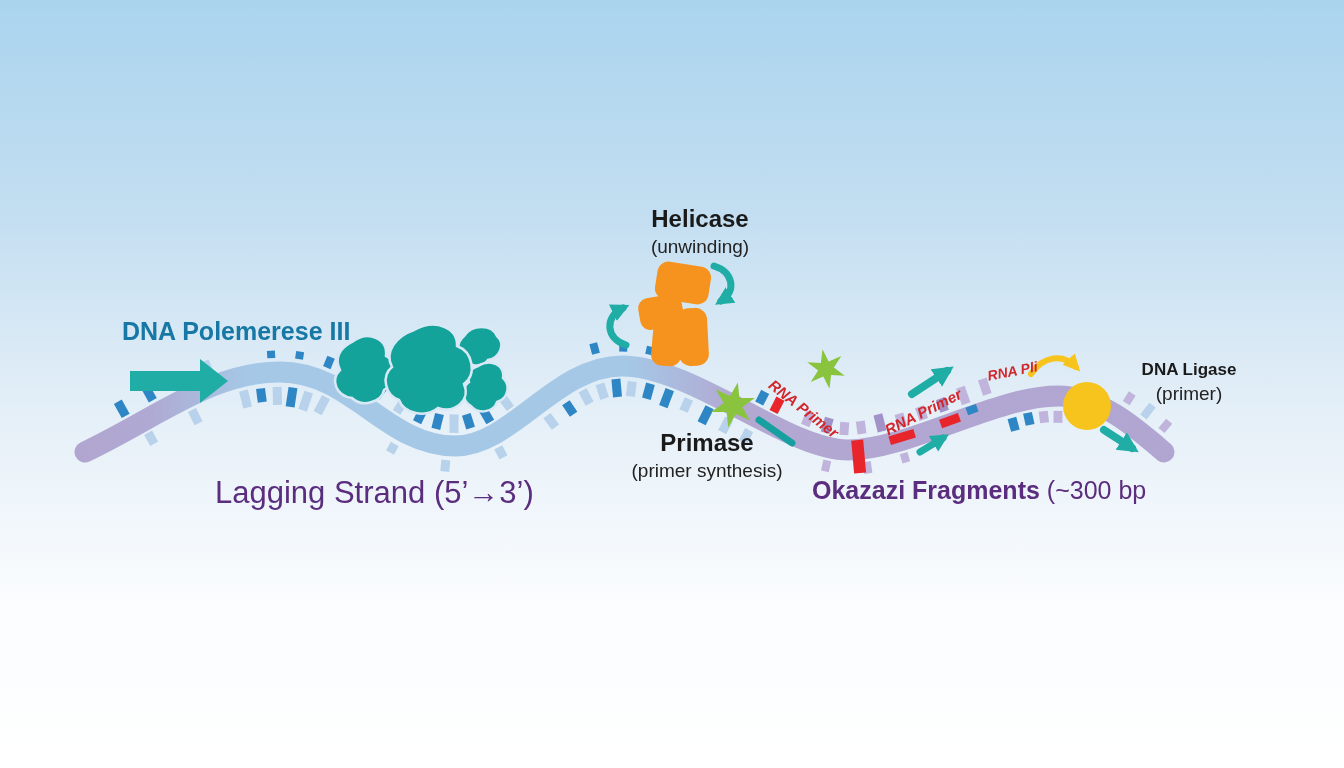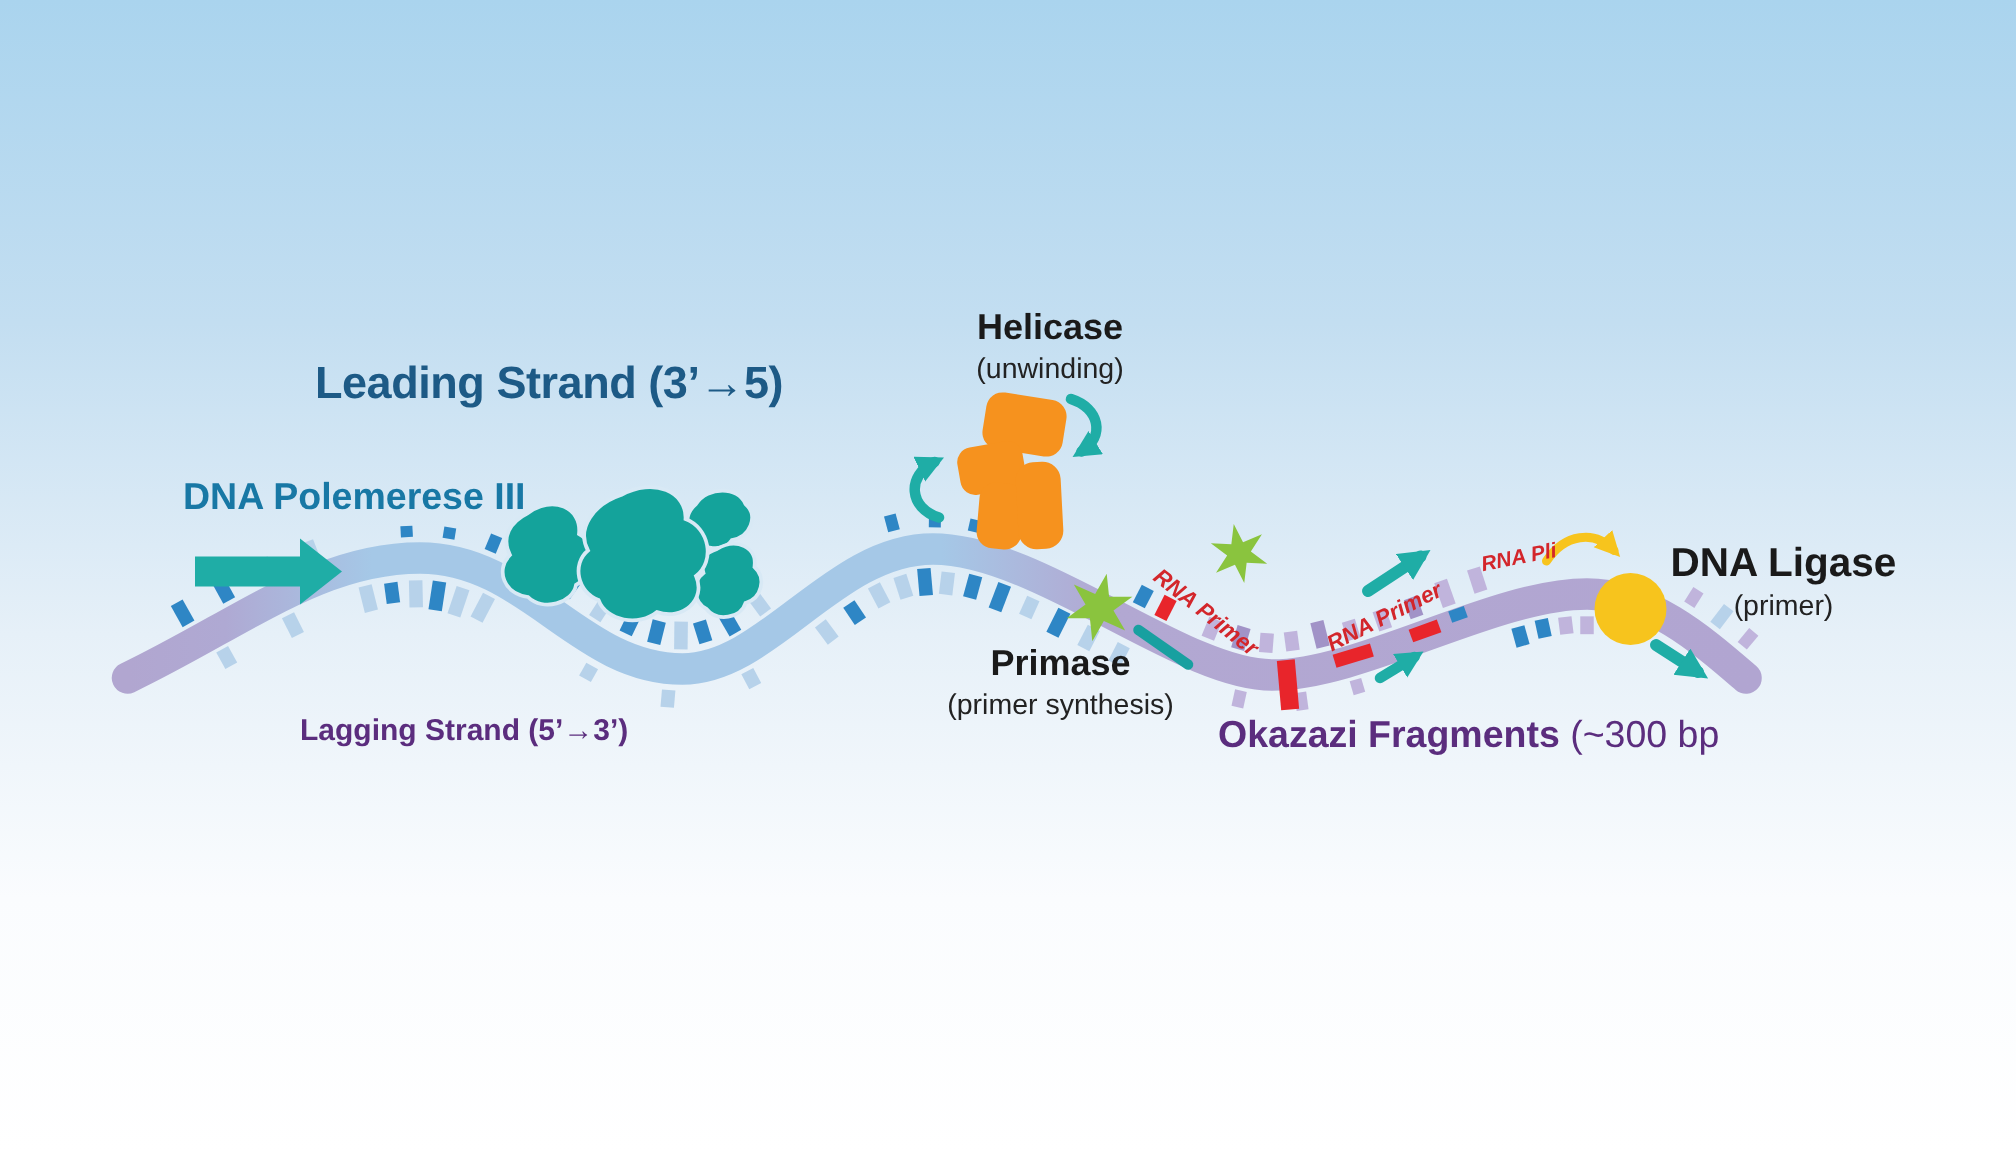--- a/index.html
+++ b/index.html
@@ -13,30 +13,30 @@
   html,body{margin:0;padding:0}
   .stage{
     position:relative;width:1344px;height:768px;overflow:hidden;
     font-family:"Liberation Sans",sans-serif;
     background:linear-gradient(180deg,var(--bg-top) 0%,#c3def1 28%,var(--bg-mid) 55%,#fafcfe 78%,var(--bg-bottom) 100%);
   }
   svg#diagram{position:absolute;left:0;top:0}
   .label{position:absolute;white-space:nowrap;line-height:1.05}
   .lbl-leading{left:210px;top:240px;font-size:30px;font-weight:700;color:var(--text-navy);letter-spacing:-.3px}
   .lbl-dnapol{left:122px;top:318px;font-size:25px;font-weight:700;color:var(--text-teal-blue)}
-  .lbl-lagging{left:200px;top:477px;font-size:20px;font-weight:700;color:var(--text-purple)}
+  .lbl-lagging{left:215px;top:477px;font-size:31px;font-weight:400;color:var(--text-purple)}
   .lbl-okazaki{left:812px;top:477px;font-size:25px;color:var(--text-purple)}
   .lbl-okazaki .bold{font-weight:700}
   .lbl-okazaki .reg{font-weight:400}
   .label-block{position:absolute;text-align:center;white-space:nowrap;transform:translateX(-50%);color:var(--text-dark)}
   .blk-helicase{left:700px;top:205px}
   .blk-primase{left:707px;top:429px}
   .blk-ligase{left:1189px;top:360px}
   .label-block .t{font-size:24px;font-weight:700}
-  .blk-ligase .t{font-size:27px}
+  .blk-ligase .t{font-size:17px}
   .label-block .s{font-size:19px;font-weight:400;margin-top:3px;color:#222}
   .rna{position:absolute;font-size:15px;font-weight:700;font-style:italic;color:var(--rna-red);transform-origin:0 0;white-space:nowrap}
   .rna-1{left:776px;top:376px;transform:rotate(38deg)}
   .rna-2{left:882px;top:423px;transform:rotate(-27deg)}
   .rna-3{left:986px;top:368px;transform:rotate(-11deg);font-size:14px}
   .strand{fill:none;stroke:url(#strandGrad);stroke-width:21;stroke-linecap:round}
   .teal-curve{fill:none;stroke:var(--arrow-teal);stroke-width:7;stroke-linecap:round}
   .teal-line{fill:none;stroke:var(--arrow-teal);stroke-width:8;stroke-linecap:round}
   .teal-line-sm{fill:none;stroke:var(--arrow-teal);stroke-width:7;stroke-linecap:round}
   .teal-dash{fill:none;stroke:#18a0a0;stroke-width:7;stroke-linecap:round}
@@ -174,21 +174,20 @@
 
     <g id="stars">
         <path d="M737.8 382.5 L739.4 397.9 L754.9 397.9 L742.3 407.0 L750.1 420.4 L735.9 414.0 L728.2 427.5 L726.6 412.1 L711.1 412.1 L723.7 403.0 L715.9 389.6 L730.1 396.0 Z" class="star"></path>
         <path d="M822.5 349.3 L828.7 361.5 L841.3 356.1 L833.9 367.6 L844.8 375.8 L831.1 375.1 L829.5 388.7 L823.3 376.5 L810.7 381.9 L818.1 370.4 L807.2 362.2 L820.9 362.9 Z" class="star"></path>
       </g>
 
     <circle class="ligase" cx="1087" cy="406" r="24"></circle>
     <path class="yellow-curve" d="M 1031 374 C 1043 356 1063 353 1076 367" marker-end="url(#ahYellow)"></path>
   </svg>
 
-  <div class="label lbl-leading">Leading Strand (3’→5)</div>
   <div class="label lbl-dnapol">DNA Polemerese III</div>
 
   <div class="label-block blk-primase">
     <div class="t">Primase</div>
     <div class="s">(primer synthesis)</div>
   </div>
 
   <div class="label-block blk-helicase">
     <div class="t">Helicase</div>
     <div class="s">(unwinding)</div>

